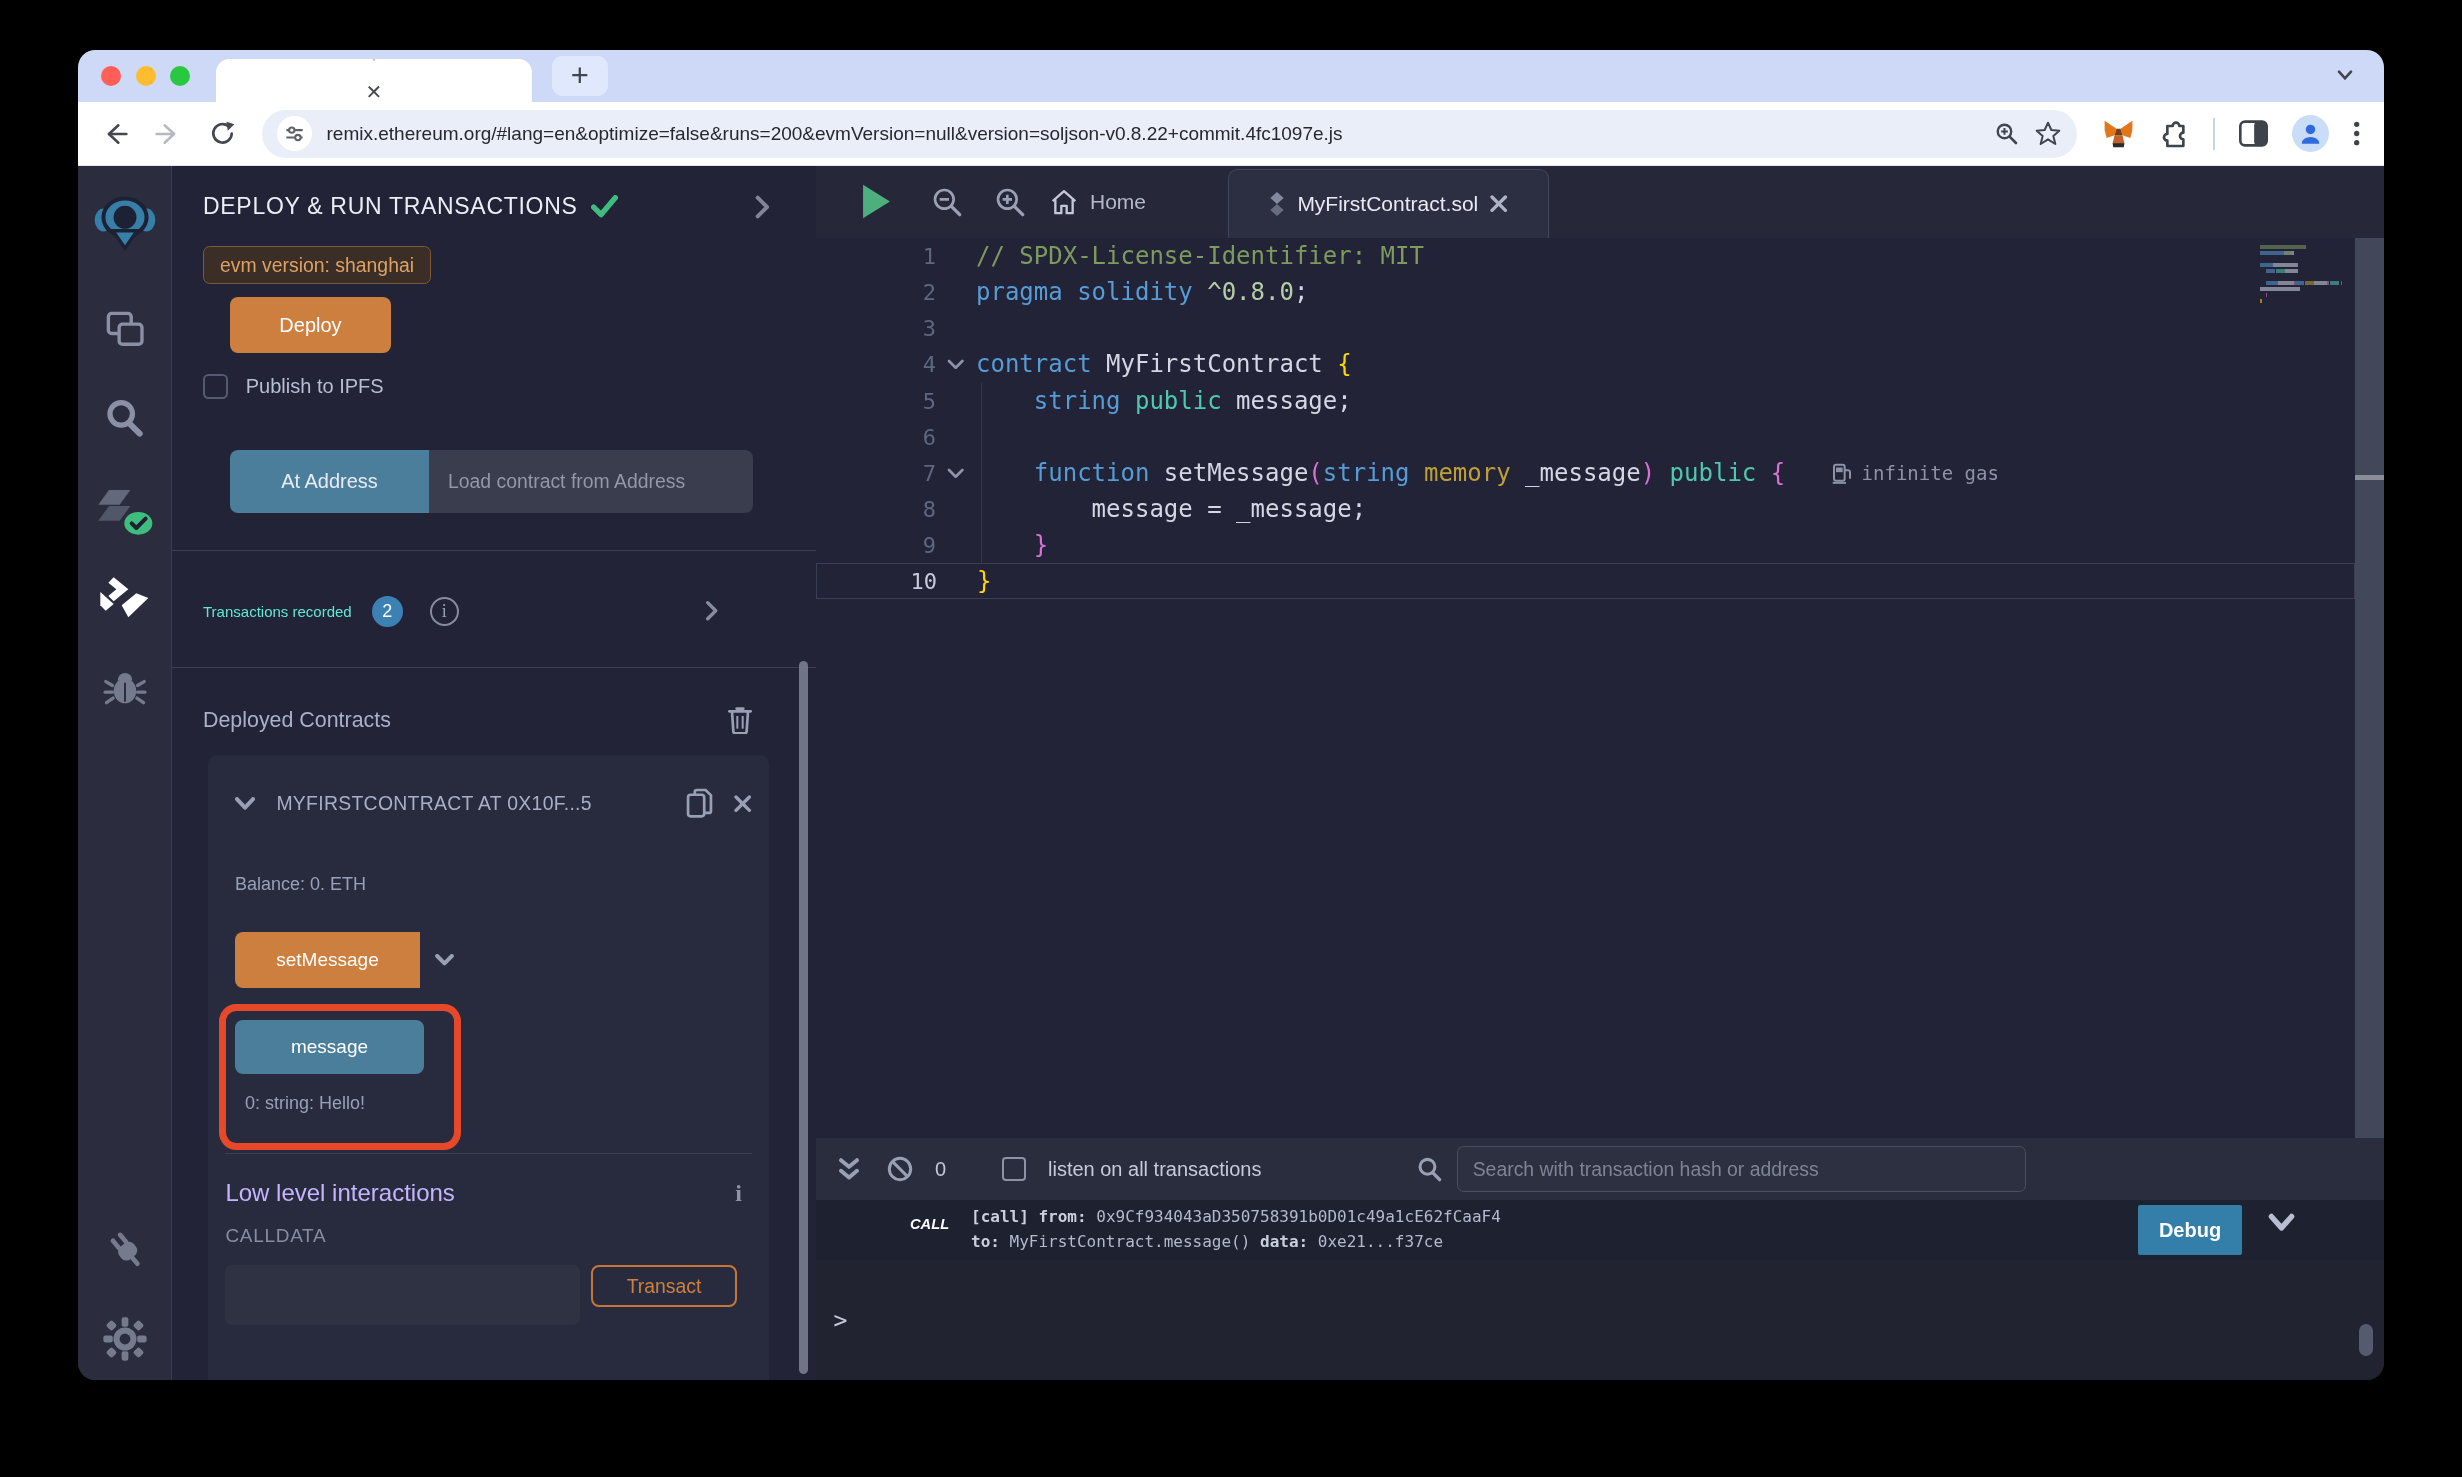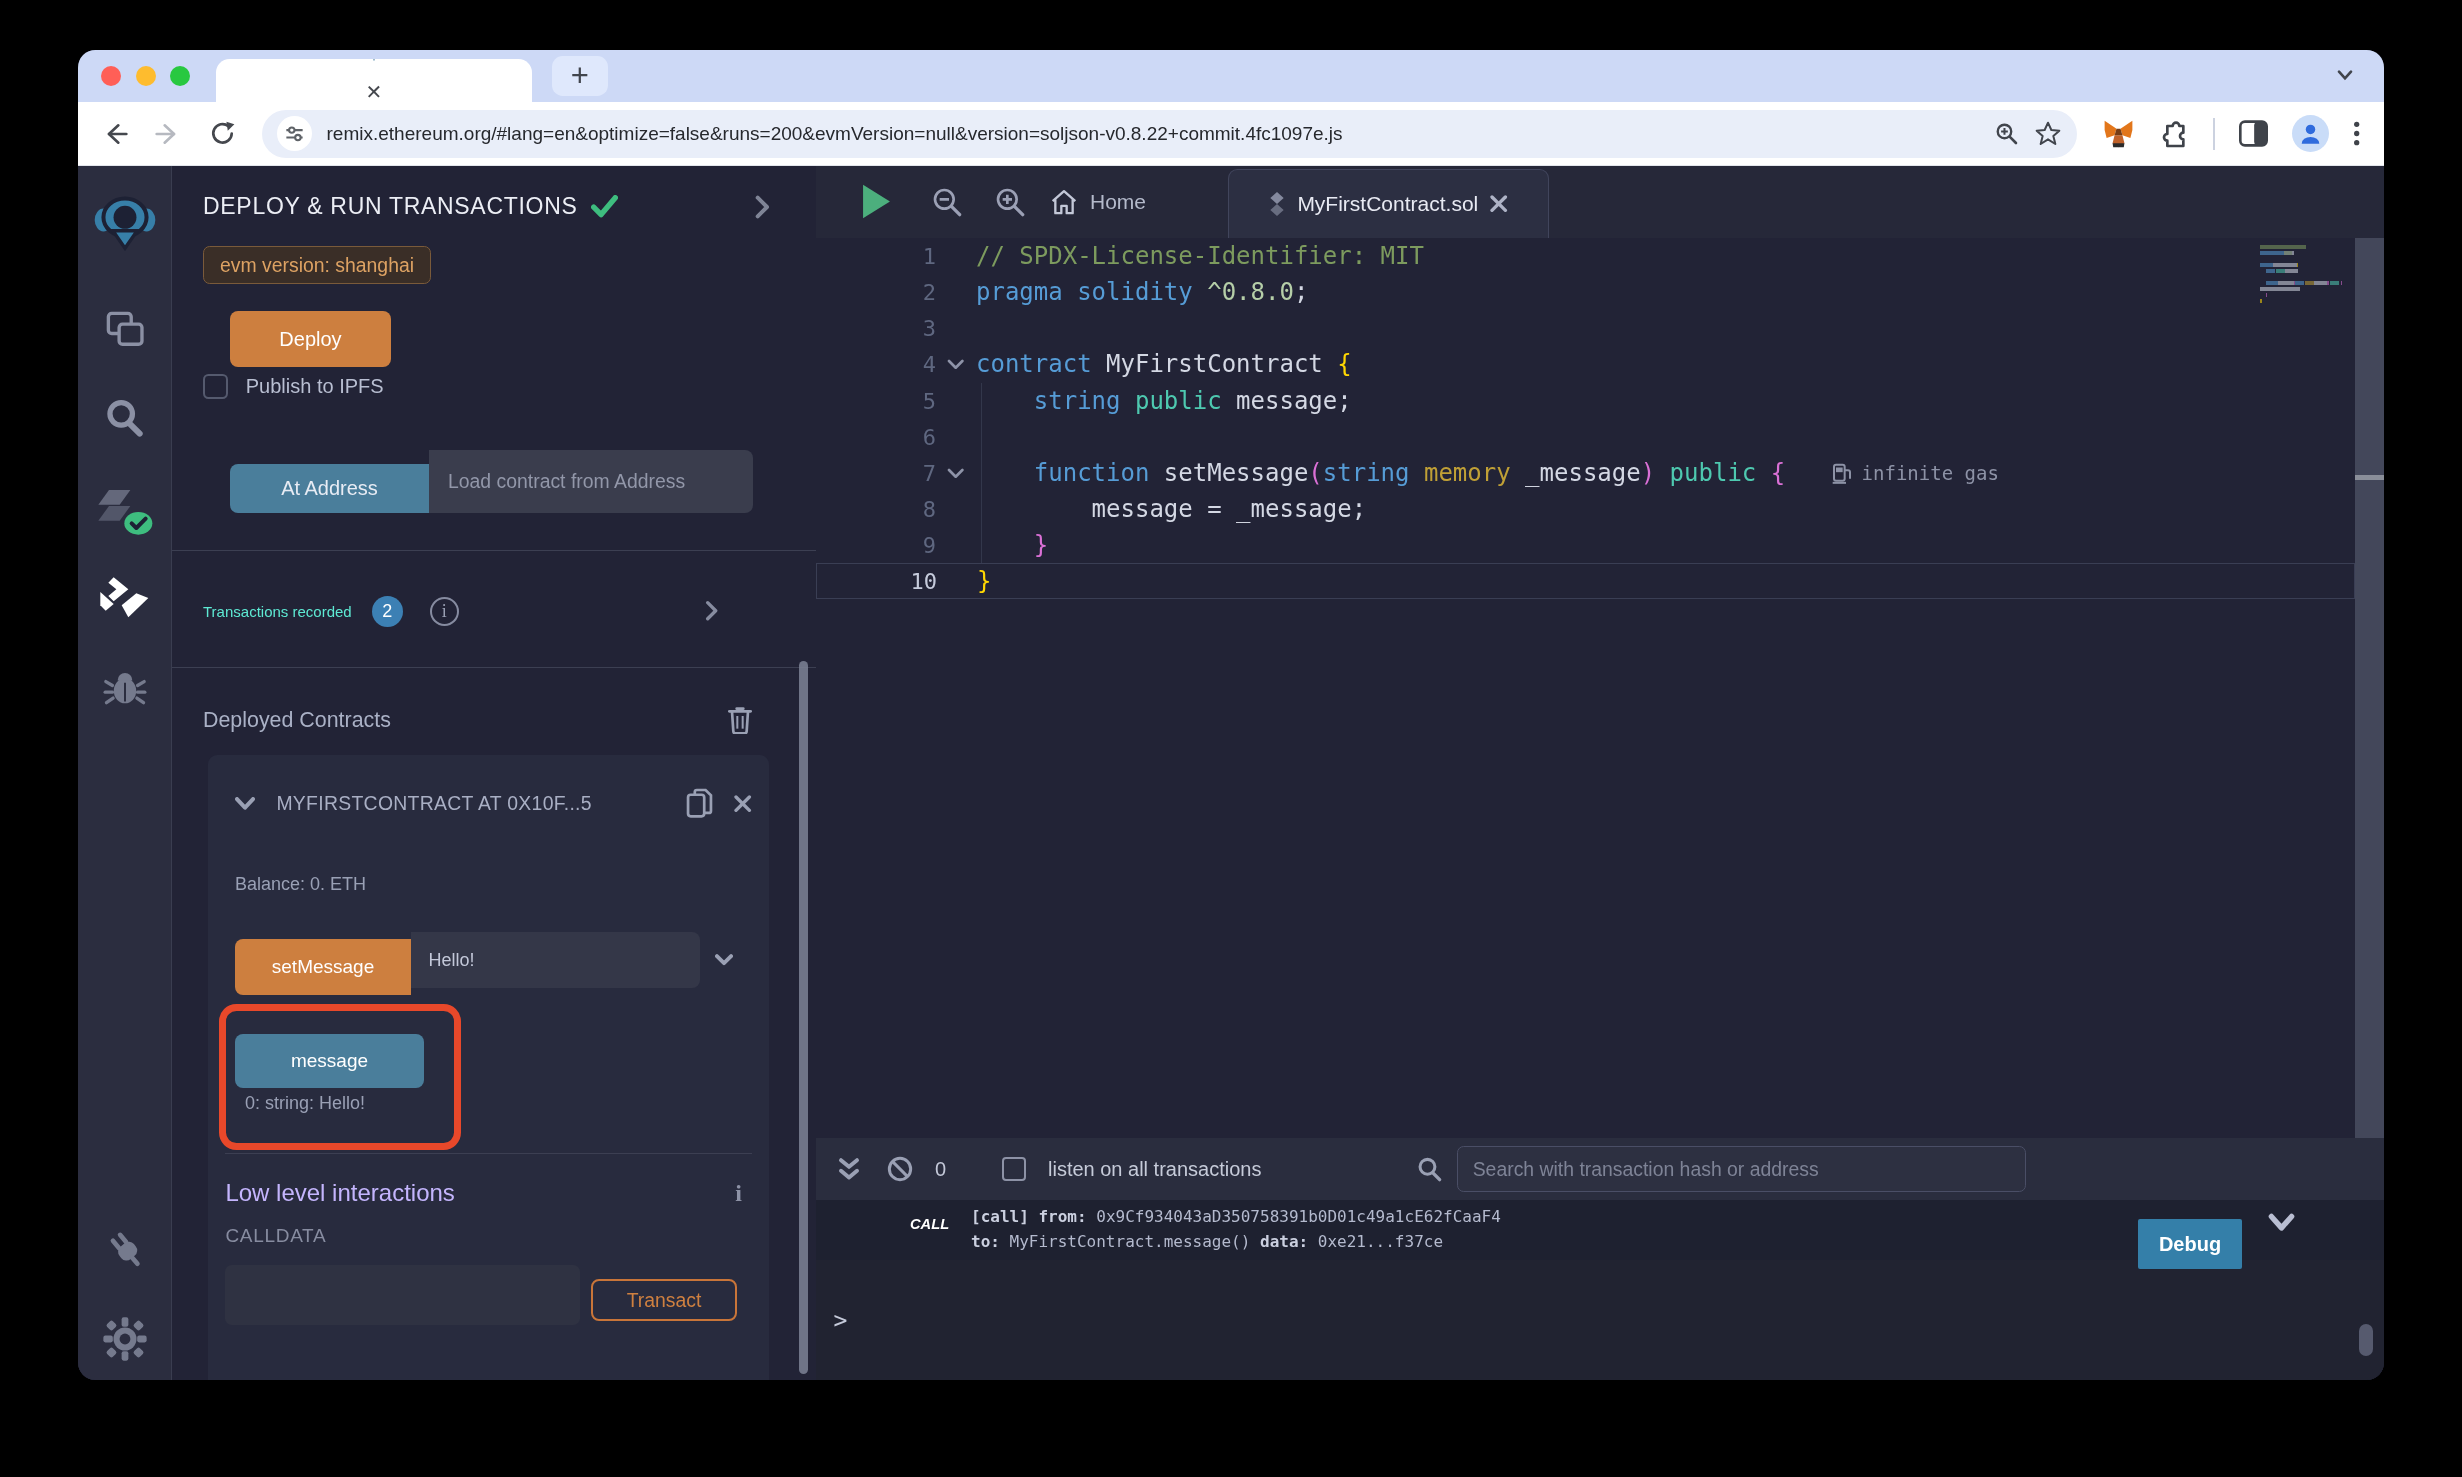--- a/index.html
+++ b/index.html
@@ -30,21 +30,21 @@
   
   .app{flex:1;display:flex;position:relative;background:#222336;min-height:0;}
   .rail{width:93px;background:#2b2d3f;border-right:1.3px solid #3a3d50;position:relative;flex:0 0 auto;}
   .rail-ic{position:absolute;left:0;width:93px;display:flex;justify-content:center;}
   
   .panel{width:644px;position:relative;flex:0 0 auto;color:#aab1c6;}
   .p-abs{position:absolute;left:31px;right:27px;}
   .p-title{font-size:23px;color:#eceef5;letter-spacing:0.7px;display:flex;align-items:center;gap:13.4px;}
   .evm-badge{display:inline-block;padding:6.7px 16px;border-radius:6.7px;background:#3a2e27;
              border:1.3px solid #7a5a3a;color:#dda263;font-size:19.4px;}
-  .btn{border:none;display:flex;align-items:center;justify-content:center;box-sizing:border-box;margin-top:14px;}
+  .btn{border:none;display:flex;align-items:center;justify-content:center;box-sizing:border-box;}
   .deploy-btn{width:161px;height:56px;border-radius:8px;background:#cd7f3f;color:#fff;font-size:20px;}
   .chk{width:25.4px;height:25.4px;border:2px solid #555a6e;border-radius:5.4px;box-sizing:border-box;background:transparent;}
   .ataddr-row{display:flex;height:63px;width:523px;}
   .ataddr-btn{width:199px;background:#4a7e9b;border-radius:8px 0 0 8px;color:#e8ecf4;font-size:20px;}
   .ataddr-input{flex:1;background:#3a3d4d;border:none;border-radius:0 8px 8px 0;color:#c6cbdb;
                 font-size:19.4px;padding-left:19px;font-family:"Liberation Sans",sans-serif;}
   .ataddr-input::placeholder{color:#9297a9;}
   .hdiv{position:absolute;left:0;right:0;height:1.3px;background:#3c3f52;}
   .row-flex{display:flex;align-items:center;}
   .count-badge{width:31px;height:31px;border-radius:50%;background:#3c80b4;color:#fff;font-size:18px;
@@ -341,21 +341,20 @@
             <path d="M13 10 V6 a3 3 0 0 1 3 -3 h13 l8 8 v23 a3 3 0 0 1 -3 3 h-7" fill="none" stroke="#9aa0b4" stroke-width="4"></path>
           </svg>
           <svg width="17.4" height="17.4" viewBox="0 0 26 26" style="margin-right:9.4px">
             <line x1="3" y1="3" x2="23" y2="23" stroke="#9aa0b4" stroke-width="5" stroke-linecap="round"></line>
             <line x1="23" y1="3" x2="3" y2="23" stroke="#9aa0b4" stroke-width="5" stroke-linecap="round"></line>
           </svg>
         </div>
         <div style="position:absolute;left:27px;top:119px;font-size:18px;color:#99a0b5">Balance: 0. ETH</div>
         <div class="setmsg-row">
           <button class="btn setmsg-btn">setMessage</button>
-          <input class="setmsg-input" value="Hello!" style="">
           <svg width="19" height="12" viewBox="0 0 28 18" style="margin-left:14.7px">
             <polyline points="3,3 14,14 25,3" fill="none" stroke="#9aa0b4" stroke-width="6" stroke-linecap="round" stroke-linejoin="round"></polyline>
           </svg>
         </div>
         <div class="red-box"></div>
         <button class="btn msg-btn">message</button>
         <div style="position:absolute;left:37px;top:338px;font-size:18px;color:#9aa0b5">0: string: Hello!</div>
         <div style="position:absolute;left:17.4px;right:17.4px;top:398px;height:1.3px;background:#3c3f52"></div>
         <div class="row-flex" style="position:absolute;left:17.4px;right:27px;top:418px;height:40px">
           <span style="font-size:24px;color:#c4b5fd">Low level interactions</span>

